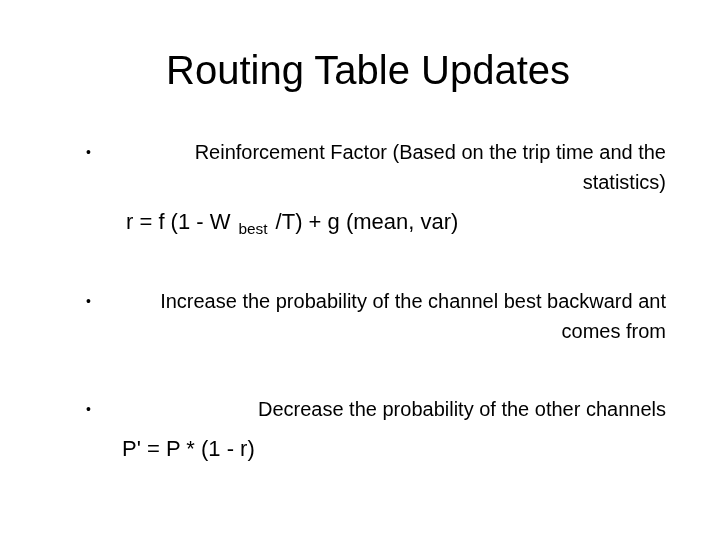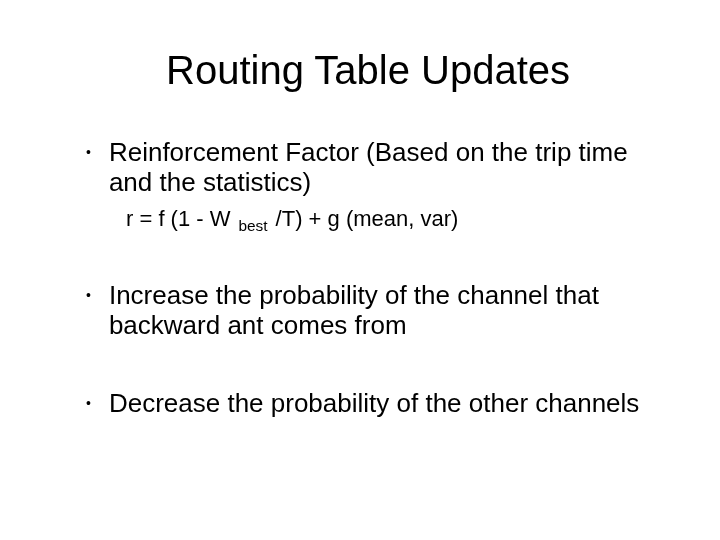--- a/index.html
+++ b/index.html
@@ -23,28 +23,29 @@
       align-items: flex-start;
       margin-left: 20px;
       margin-bottom: 6px;
     }
     .bullet-dot {
       font-size: 14px;
       line-height: 30px;
       margin-right: 14px;
     }
     .bullet-text {
-      font-size: 26px;
+      font-size: 20px;
       line-height: 30px;
       flex: 1;
+      text-align: right;
     }
     .sub-text {
       font-size: 22px;
       margin-left: 60px;
-      line-height: 24px;
+      line-height: 30px;
       margin-bottom: 2px;
     }
     .section-gap {
       height: 30px;
     }
     sub {
       font-size: 0.7em;
       vertical-align: sub;
     }
   </style>
@@ -55,20 +56,21 @@
 
 <div id="slide-body">
     <div class="bullet-item">
       <span class="bullet-dot">•</span>
       <span class="bullet-text">Reinforcement Factor (Based on the trip time and the statistics)</span>
     </div>
     <div class="sub-text"><span>r = f (1 - W</span><sub>best</sub><span>/T) + g (mean, var)</span></div>
     <div class="section-gap"></div>
     <div class="bullet-item">
       <span class="bullet-dot">•</span>
-      <span class="bullet-text">Increase the probability of the channel that backward ant comes from</span>
+      <span class="bullet-text">Increase the probability of the channel best backward ant comes from</span>
     </div>
     <div class="section-gap"></div>
     <div class="bullet-item">
       <span class="bullet-dot">•</span>
       <span class="bullet-text">Decrease the probability of the other channels</span>
     </div>
+    <div class="sub-text">P' = P * (1 - r)</div>
   </div>
 
 </body></html>

